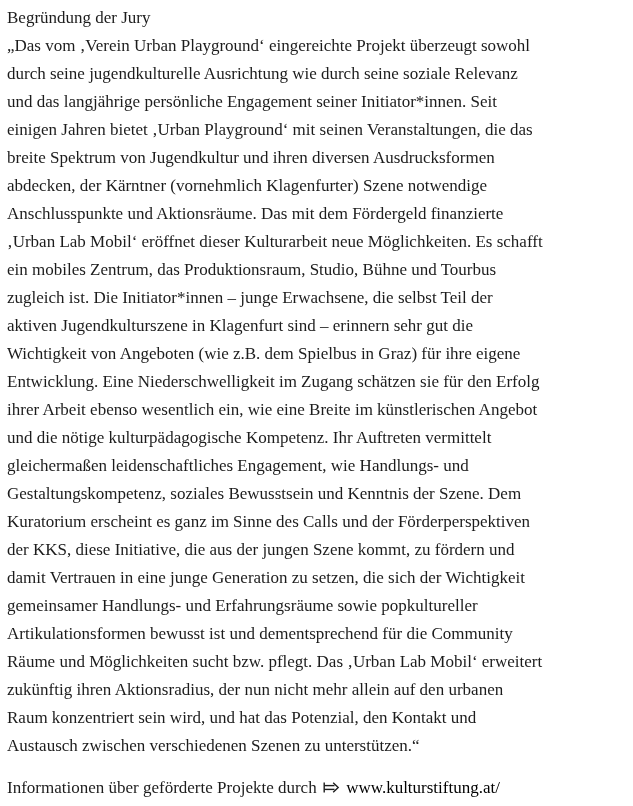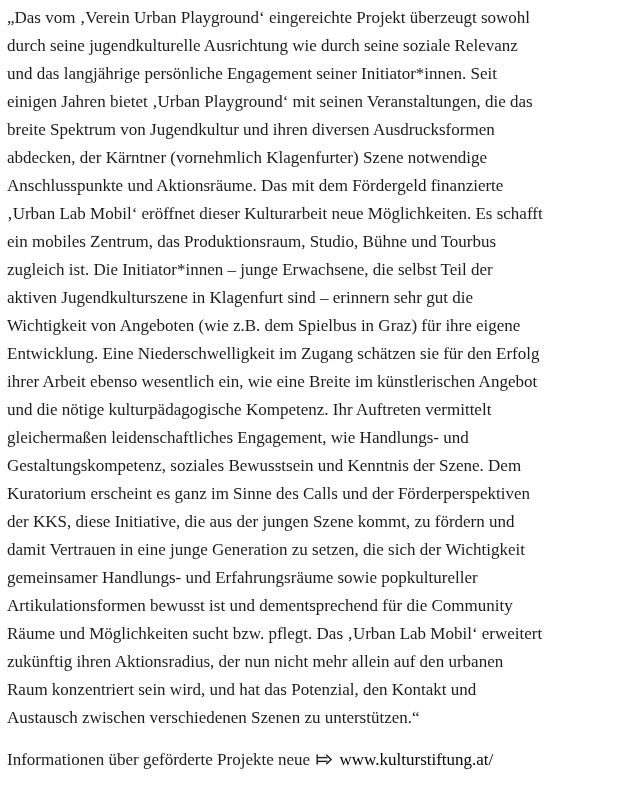--- a/index.html
+++ b/index.html
@@ -46,20 +46,21 @@
     color: #000000;
     text-decoration: none;
     cursor: pointer;
   }
 </style>
 </head>
 <body>
 
 <div class="page">
 
+  <div class="title">Begründung der Jury</div>
 
   <div class="paragraph">„Das vom ‚Verein Urban Playground‘ eingereichte Projekt überzeugt sowohl
 durch seine jugendkulturelle Ausrichtung wie durch seine soziale Relevanz
 und das langjährige persönliche Engagement seiner Initiator*innen. Seit
 einigen Jahren bietet ‚Urban Playground‘ mit seinen Veranstaltungen, die das
 breite Spektrum von Jugendkultur und ihren diversen Ausdrucksformen
 abdecken, der Kärntner (vornehmlich Klagenfurter) Szene notwendige
 Anschlusspunkte und Aktionsräume. Das mit dem Fördergeld finanzierte
 ‚Urban Lab Mobil‘ eröffnet dieser Kulturarbeit neue Möglichkeiten. Es schafft
 ein mobiles Zentrum, das Produktionsraum, Studio, Bühne und Tourbus
@@ -75,21 +76,21 @@
 der KKS, diese Initiative, die aus der jungen Szene kommt, zu fördern und
 damit Vertrauen in eine junge Generation zu setzen, die sich der Wichtigkeit
 gemeinsamer Handlungs- und Erfahrungsräume sowie popkultureller
 Artikulationsformen bewusst ist und dementsprechend für die Community
 Räume und Möglichkeiten sucht bzw. pflegt. Das ‚Urban Lab Mobil‘ erweitert
 zukünftig ihren Aktionsradius, der nun nicht mehr allein auf den urbanen
 Raum konzentriert sein wird, und hat das Potenzial, den Kontakt und
 Austausch zwischen verschiedenen Szenen zu unterstützen.“</div>
 
   <div class="footer">
-    <span>Informationen über geförderte Projekte neue</span>
+    <span>Informationen über geförderte Projekte durch</span>
     <span class="arrow-icon"><svg width="17" height="13" viewBox="0 0 17 13" aria-hidden="true">
         <g stroke="#1c1c1c" stroke-width="1.4" fill="none">
           <line x1="1.2" y1="1.5" x2="1.2" y2="11.5"></line>
           <line x1="1.2" y1="4.6" x2="11.5" y2="4.6"></line>
           <line x1="1.2" y1="8.4" x2="11.5" y2="8.4"></line>
           <polyline points="10.2,1.8 15.2,6.5 10.2,11.2"></polyline>
         </g>
       </svg></span>
     <span class="link">www.kulturstiftung.at/</span>
   </div>

